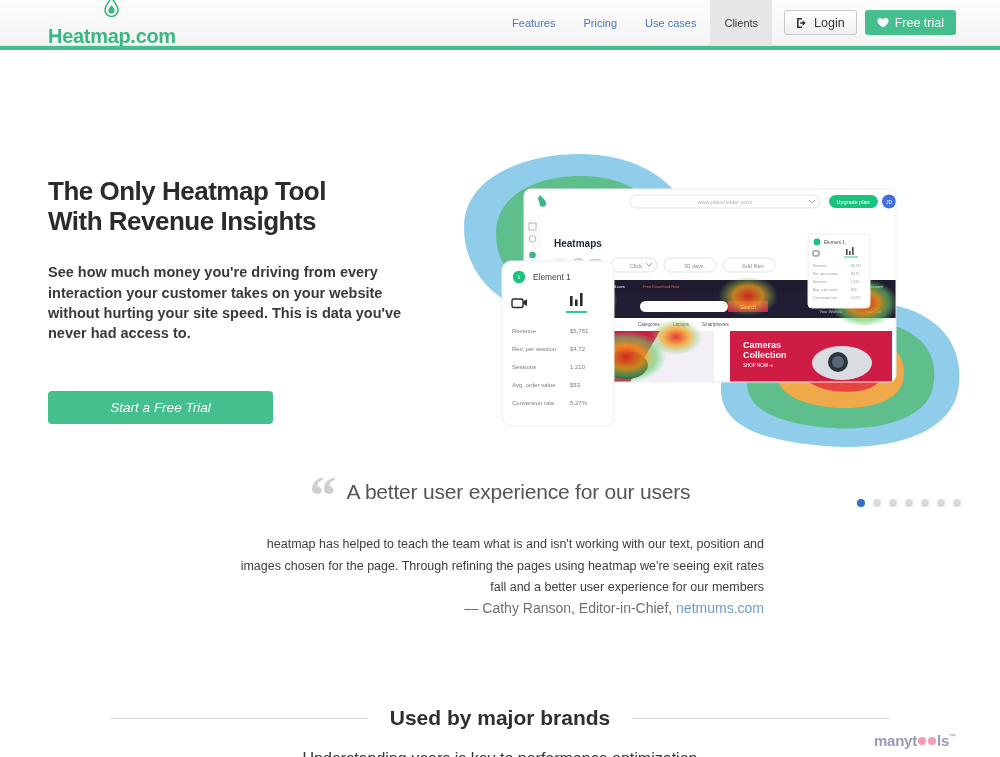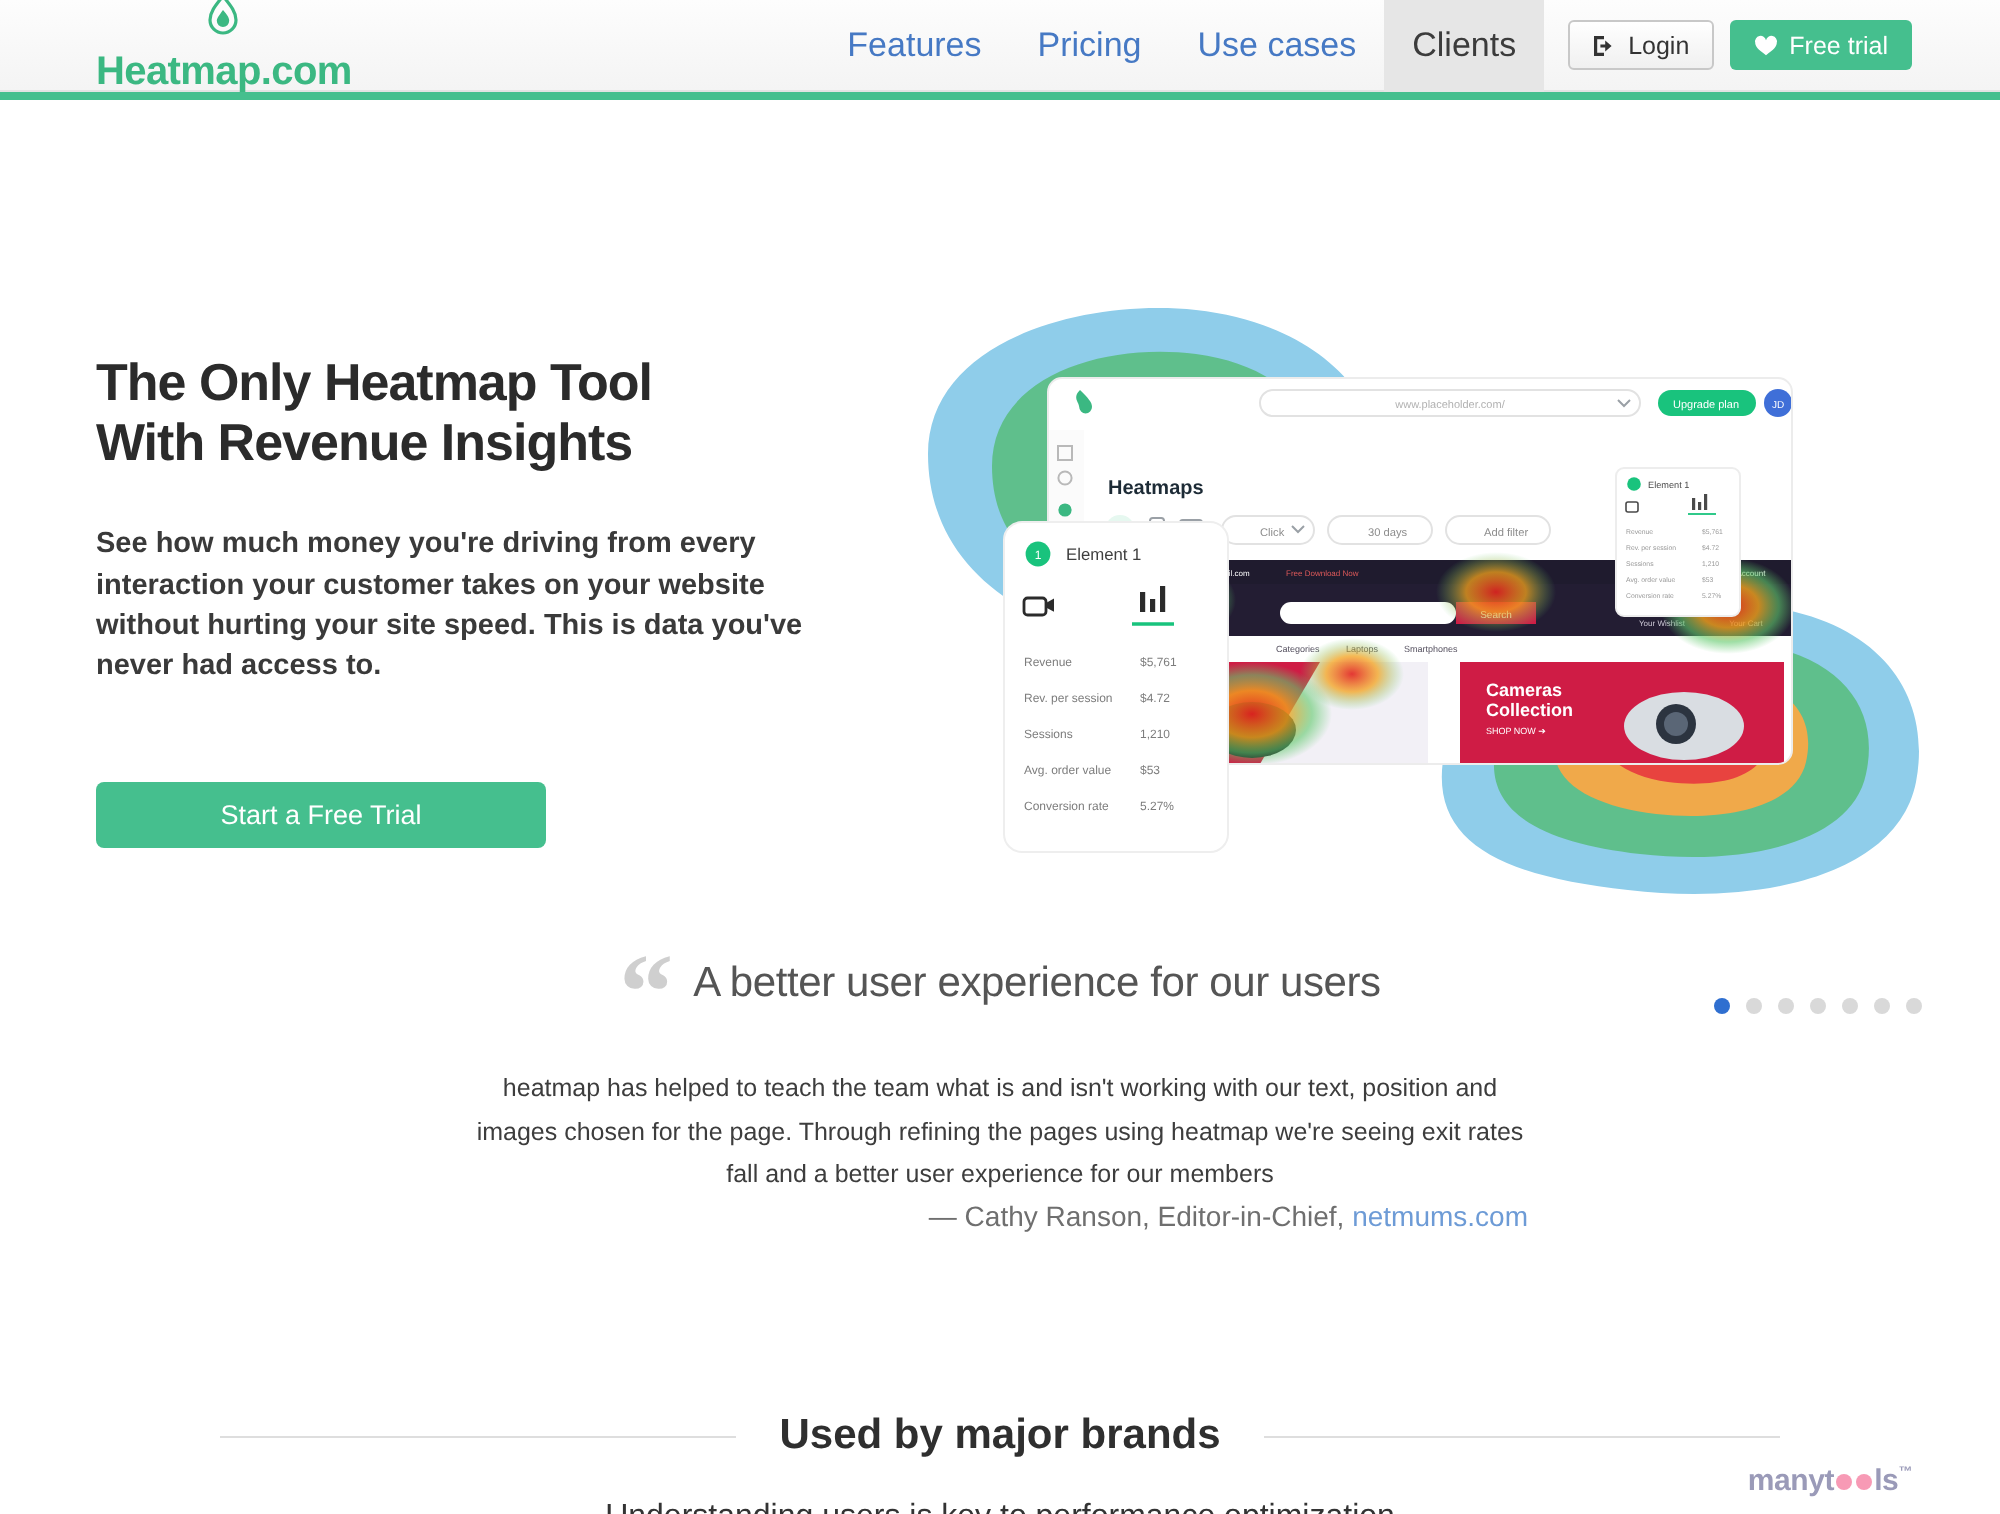--- a/index.html
+++ b/index.html
@@ -30,21 +30,21 @@
   .brand-text {
     font-size: 20px; font-weight: bold; color: #3bb882;
     letter-spacing: -0.3px;
   }
   .nav-right {
     margin-left: auto; display: flex; align-items: stretch;
     height: 46px; padding-right: 44px;
   }
   .nav-link {
     display: flex; align-items: center; padding: 16px 14px;
-    font-size: 17px; color: #4679c4; text-decoration: none;
+    font-size: 11px; color: #4679c4; text-decoration: none;
     white-space: nowrap;
   }
   .nav-link.active {
     color: #3c3c3c; background: #e6e6e6; text-align: right;
   }
   .nav-btns { display: flex; align-items: center; gap: 8px; margin-left: 12px; }
   .btn-login {
     display: flex; align-items: center; gap: 6px;
     height: 25px; padding: 0 11px;
     background: linear-gradient(to bottom,#fff,#f0f0f0);
@@ -74,20 +74,21 @@
     margin-top: 26px;
     font-size: 14.5px; font-weight: bold; color: #3a3a3a;
     line-height: 1.4;
   }
   .hero-cta {
     position: absolute; left: 48px; top: 345px;
     width: 225px; height: 33px;
     background: #45bf8e; border: none; border-radius: 4px;
     color: #fff; font-size: 13.5px; cursor: pointer;
     font-family: "Liberation Sans", sans-serif;
+    font-style: italic;
   }
 
   
   .hero-art {
     position: absolute; left: 430px; top: 95px;
     width: 540px; height: 310px;
   }
   .hero-art svg { display: block; }
 
   .dots {
@@ -107,21 +108,21 @@
     font-size: 54px; color: #cfcfcf; line-height: 0.82;
     font-family: "Liberation Serif", serif; font-weight: bold;
   }
   .quote-title {
     font-size: 21px; color: #555; letter-spacing: -0.2px;
     padding-top: 6px;
   }
   .quote-body {
     width: 528px; margin: 16px auto 0 auto;
     font-size: 12.5px; color: #3d3d3d; line-height: 1.72;
-    text-align: center;
+    text-align: right;
   }
   .quote-attrib {
     width: 528px; margin: 1px auto 0 auto;
     text-align: right; font-size: 14px; color: #6f6f6f;
   }
   .quote-attrib a { color: #6d9bd6; text-decoration: none; }
 
   
   .brands { position: relative; margin-top: 60px; }
   .brands-head {

